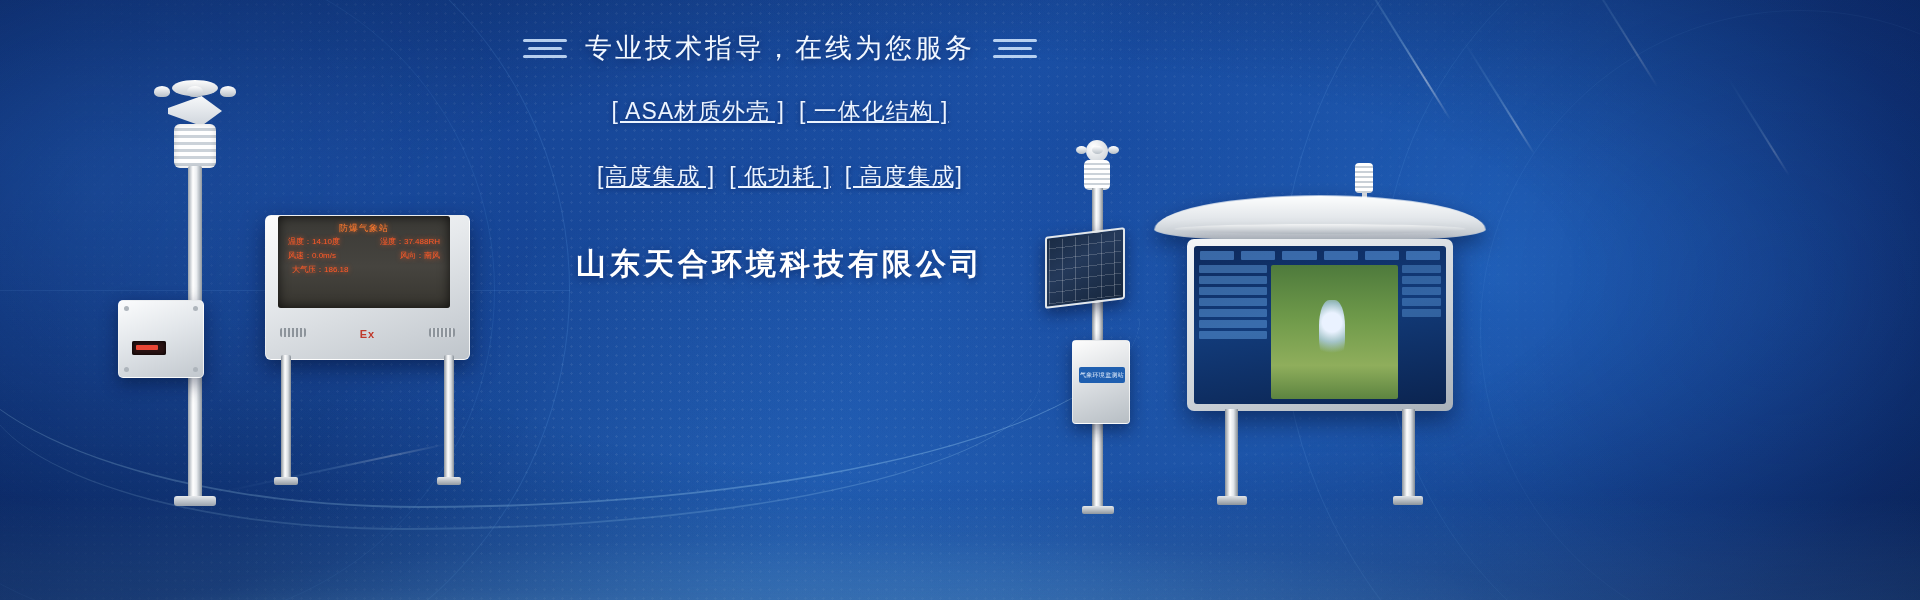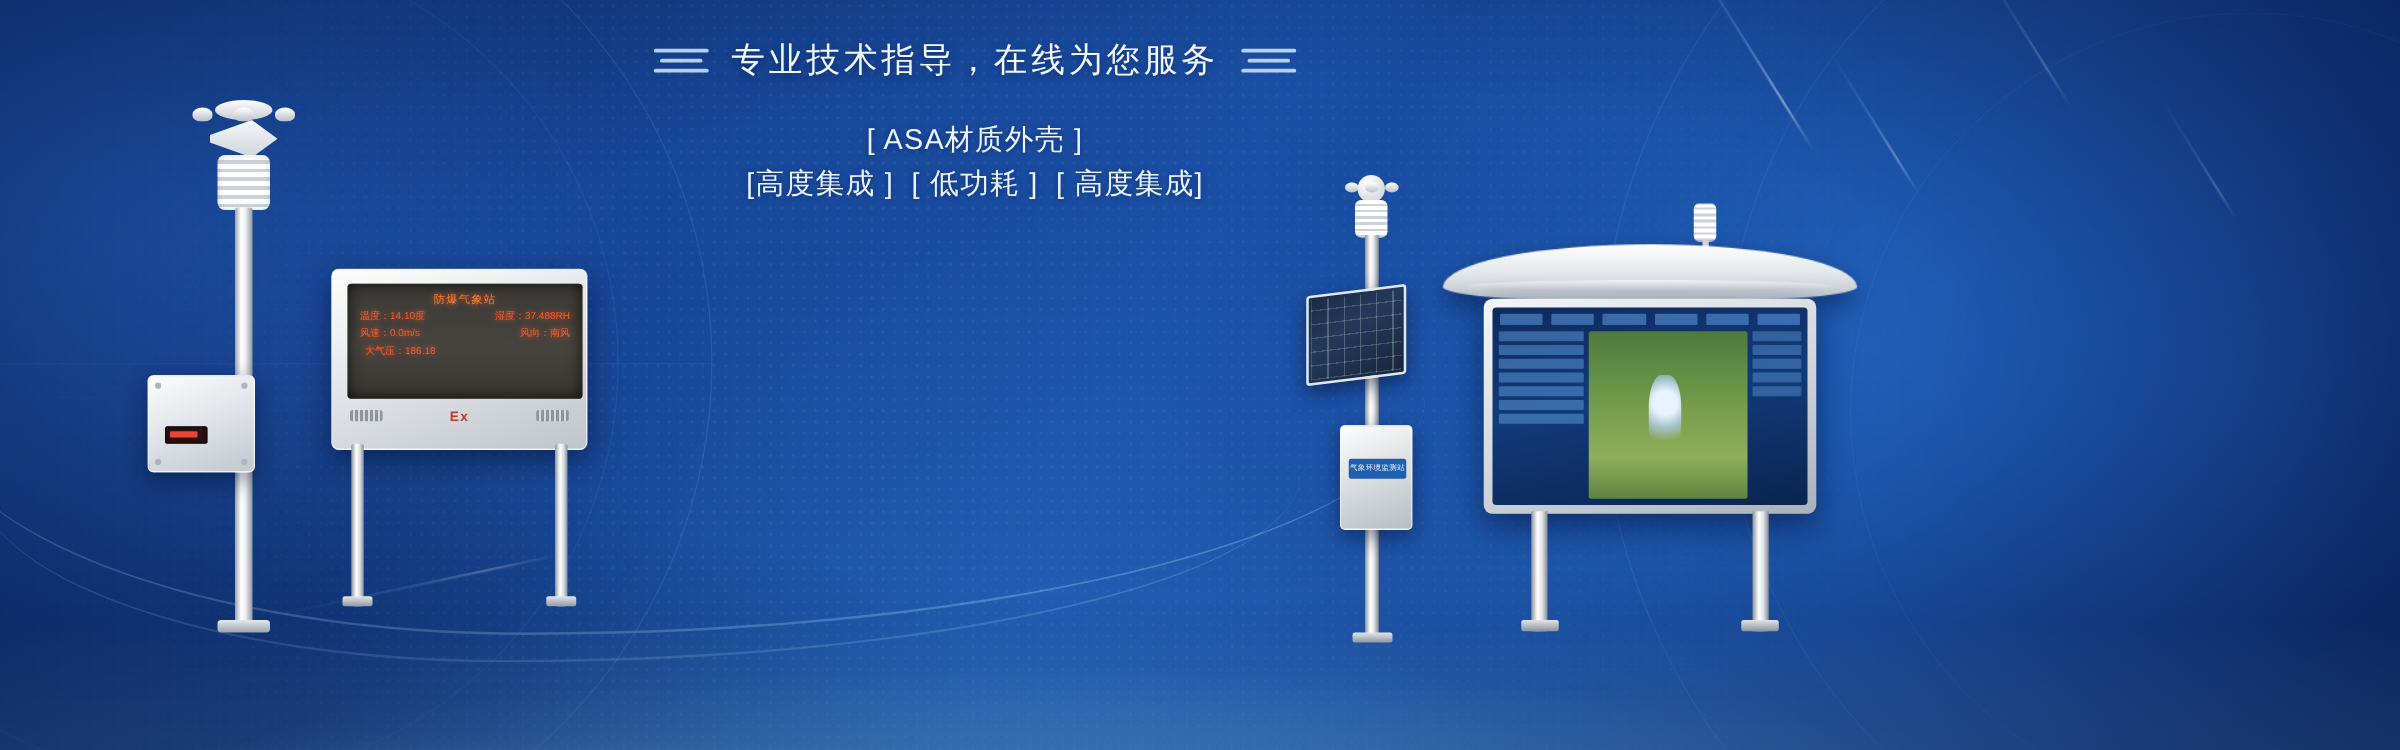--- a/index.html
+++ b/index.html
@@ -108,24 +108,25 @@
   .subtitle {
     font-size:27px; font-weight:500; letter-spacing:3px; color:#f2f8ff;
     text-shadow:0 2px 8px rgba(0,20,70,.5);
     white-space:nowrap;
   }
   .tags {
     margin-top:30px; display:flex; flex-wrap:wrap; justify-content:center;
     gap:4px 14px; width:740px;
   }
   .tagrow { display:flex; justify-content:center; gap:14px; width:100%; }
-  .tagrow + .tagrow { margin-top:0; }
+  .tagrow + .tagrow { margin-top:30px; }
   .tag {
     font-size:23px; letter-spacing:1px; color:#ecf4ff; white-space:nowrap;
     text-shadow:0 1px 5px rgba(0,20,70,.5);
+    text-decoration:underline;
   }
   .company {
     margin-top:52px; font-size:30px; font-weight:700; letter-spacing:4px; color:#ffffff;
     text-shadow:0 2px 9px rgba(0,20,70,.55);
   }
   .company-en {
     margin-top:9px; font-size:14px; letter-spacing:.6px; color:rgba(205,226,250,.85);
   }
 
   
@@ -179,21 +180,21 @@
   .ebox .bolt.c{ left:5px; bottom:5px; } .ebox .bolt.d{ right:5px; bottom:5px; }
 
   
   .board { position:absolute; left:265px; top:215px; width:205px; height:270px; z-index:22; }
   .board .case {
     position:absolute; left:0; top:0; width:205px; height:145px; border-radius:6px;
     background:linear-gradient(160deg,#fdfdfd 0%,#e6e9ec 40%,#bfc5cb 100%);
     box-shadow:0 8px 22px rgba(0,10,40,.5); border:1px solid rgba(255,255,255,.65);
   }
   .board .screen {
-    position:absolute; left:12px; top:11px; width:188px; height:92px; border-radius:3px;
+    position:absolute; left:12px; top:0; width:172px; height:92px; border-radius:3px;
     background:linear-gradient(180deg,#3b3a36 0%,#46443f 55%,#37352f 100%);
     box-shadow:inset 0 0 12px rgba(0,0,0,.75);
     overflow:hidden; padding:6px 6px 0;
   }
   .board .scr-title {
     text-align:center; color:#ff7a2e; font-size:9px; letter-spacing:1px; line-height:13px;
     text-shadow:0 0 5px rgba(255,110,40,.9);
   }
   .board .scr-line {
     display:flex; justify-content:space-between; padding:0 4px;
@@ -402,28 +403,30 @@
       <span class="sublines r">
           <i></i>
           <i></i>
           <i></i>
         </span>
     </div>
 
     <div class="tags">
       <div class="tagrow">
         <span class="tag">[ ASA材质外壳 ]</span>
+        <span class="tag">[ 一体化结构 ]</span>
       </div>
       <div class="tagrow">
         <span class="tag">[高度集成 ]</span>
         <span class="tag">[ 低功耗 ]</span>
         <span class="tag">[ 高度集成]</span>
       </div>
     </div>
 
+    <div class="company">山东天合环境科技有限公司</div>
   </div>
 
   <div class="solar">
     <div class="topsensor"></div>
     <div class="topcup">
         <b></b>
         <b></b>
         <b></b>
       </div>
     <div class="shield2"></div>

